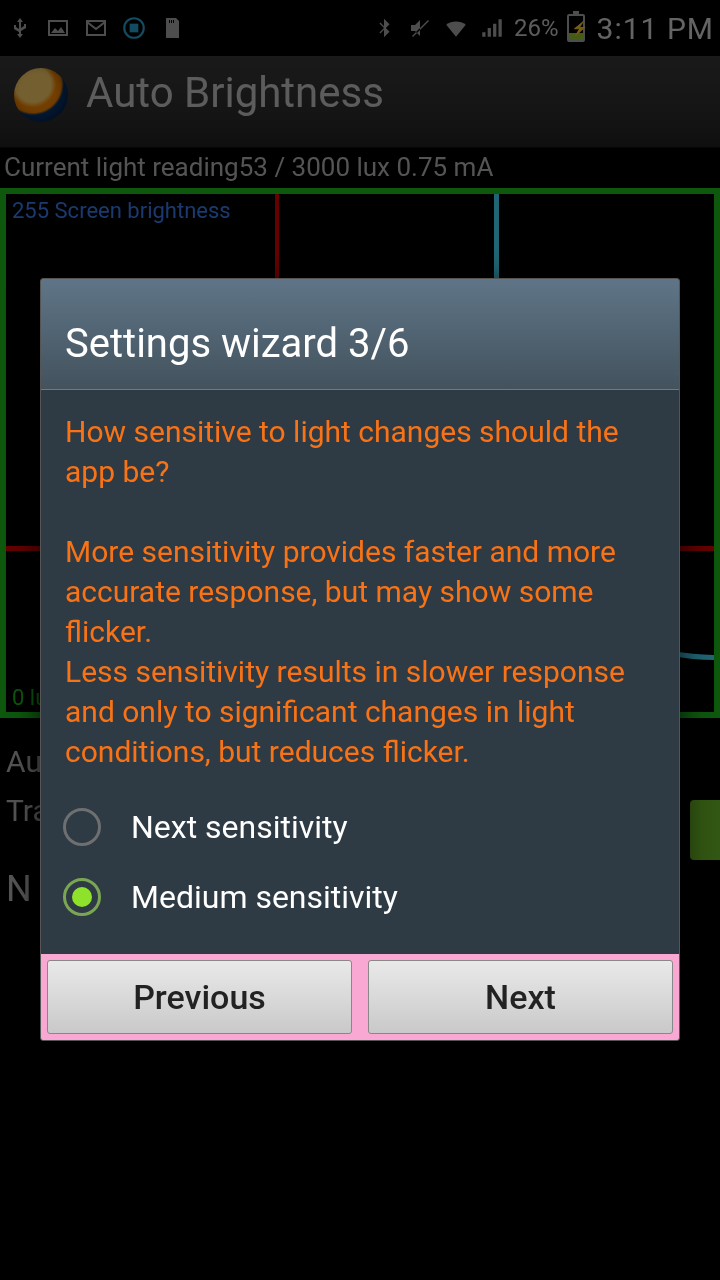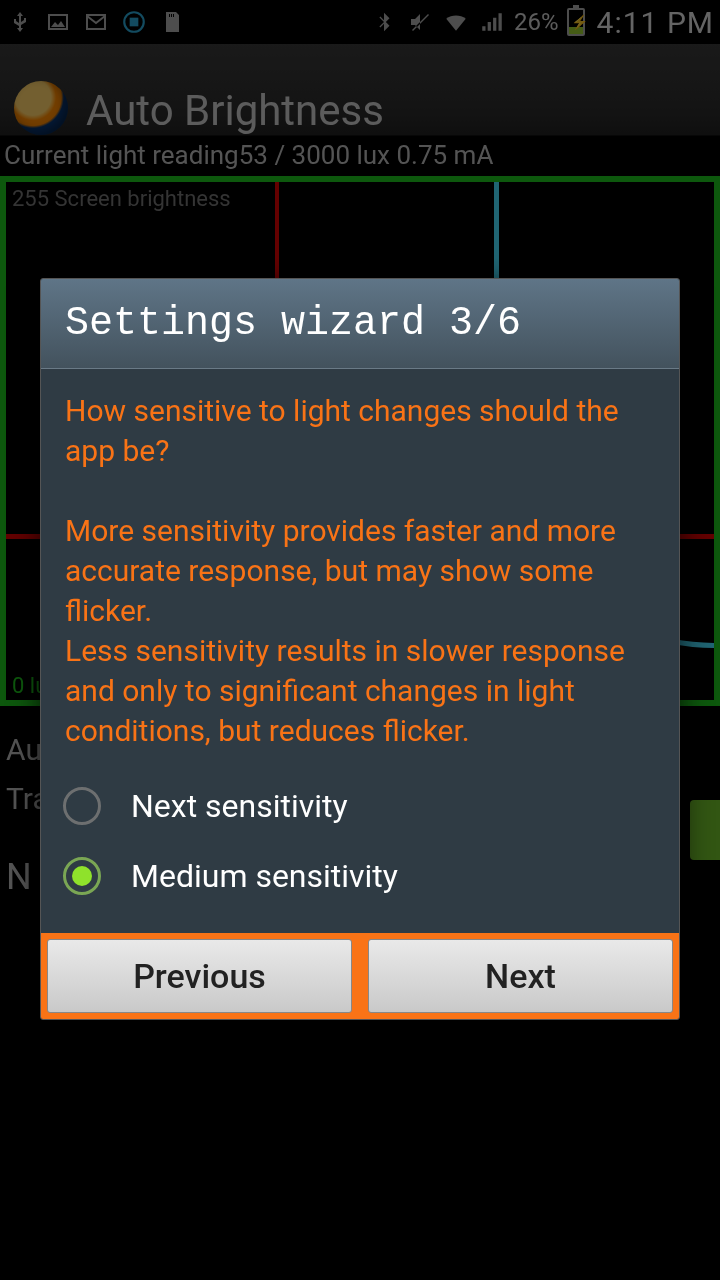--- a/index.html
+++ b/index.html
@@ -7,21 +7,21 @@
     width: 720px;
     height: 1280px;
     background: #000;
     font-family: Roboto, "Helvetica Neue", Arial, sans-serif;
     overflow: hidden;
     position: relative;
     color: #ccc;
   }
   
   .statusbar {
-    height: 44px;
+    height: 56px;
     background: #000;
     display: flex;
     align-items: center;
     justify-content: space-between;
     padding: 0 6px;
     color: #aaa;
     font-size: 26px;
   }
   .sb-left { display:flex; gap:10px; align-items:center; }
   .sb-right { display:flex; gap:8px; align-items:center; }
@@ -32,37 +32,37 @@
     width:18px; height:28px; border:2px solid #aaa; border-radius:2px; position:relative;
   }
   .battery::before { content:""; position:absolute; top:-5px; left:4px; width:6px; height:3px; background:#aaa;}
   .battery-fill { position:absolute; bottom:0; left:0; right:0; height:30%; background:#9acd32;}
   .battery-bolt { position:absolute; top:4px; left:3px; font-size:14px; color:#000;}
   
   .appbar {
     height: 92px;
     background: linear-gradient(#3a3a3a,#2d2d2d 70%,#222);
     border-bottom:1px solid #111;
-    display:flex; align-items:flex-end; gap:18px; padding:0 14px;
+    display:flex; align-items:flex-start; gap:18px; padding:12px 14px;
   }
   .app-icon {
     width:54px; height:54px; border-radius:50%;
     background: radial-gradient(circle at 35% 30%, #ffd36b 0 35%, #ff8a00 45% 55%, #0a3a7a 60% 100%);
     box-shadow: inset -4px -4px 10px rgba(0,0,0,.4);
   }
   .app-title { font-size:42px; color:#ccc; }
   
   .readings { padding:4px 0 2px 0; font-size:26px; color:#bbb;}
   .reading-row { display:flex; justify-content:flex-start; padding:0 4px; line-height:30px;}
   
   .chart {
     position:relative; margin:4px 0 0 0; height:530px;
     border:6px solid #1ec31e; background:#000;
   }
-  .chart .label-top { position:absolute; top:4px; left:6px; color:#737373; font-size:22px;}
+  .chart .label-top { position:absolute; top:4px; left:6px; color:#3b82f6; font-size:22px;}
   .chart .label-bot { position:absolute; bottom:2px; left:6px; color:#1ec31e; font-size:22px;}
   .chart .sep { position:absolute; top:0; bottom:0; width:6px; background:#000;}
   .chart .sep.s1{left:33%;} .chart .sep.s2{left:66%;}
   .chart .redv { position:absolute; top:0; width:4px; height:60%; left:38%; background:#d00;}
   .chart .redh { position:absolute; left:0; right:0; height:5px; top:68%; background:#d00;}
   .chart .cyan {
     position:absolute; right:0; top:0; width:220px; height:90%;
     border-left:5px solid #47e0ff;
     border-bottom:5px solid #47e0ff;
     border-radius: 0 0 0 220px;
@@ -76,42 +76,42 @@
   .dialog {
     position:absolute; left:40px; right:40px; top:278px;
     background:#2f3b44;
     border:1px solid #555; border-radius:3px;
     box-shadow:0 8px 30px rgba(0,0,0,.8);
     color:#eee;
     overflow:hidden;
   }
   .dlg-header {
     background: linear-gradient(#5f7587,#43525d);
-    padding:22px 24px 22px;
-    font-size:40px; color:#fff;font-family:Liberation Mono, monospace;
+    padding:41px 24px 22px;
+    font-size:40px; color:#fff;
   }
   .dlg-divider { height:1px; background:#1b232a; border-top:1px solid #6a7a86;}
   .dlg-body { padding:22px 24px 8px; font-size:30px; line-height:40px; color:#f97316;}
   .options { padding:12px 16px 22px;}
   .opt {
     display:flex; align-items:center; gap:30px;
     padding:16px 6px;
   }
   .radio {
     width:38px; height:38px; border:3px solid #6d6f70; border-radius:50%;
     display:flex; align-items:center; justify-content:center;
     flex-shrink:0;
   }
   .radio.checked { border-color:#7aa654;}
   .radio .dot { width:20px; height:20px; border-radius:50%; background:#8fe22b; display:none;}
   .radio.checked .dot{display:block;}
   .opt-label { font-size:32px; color:#fff;}
   .dlg-footer {
     display:flex; gap:16px; padding:6px;
-    background:#f97316;
+    background:#f9a8d4;
   }
   .dlg-btn {
     flex:1; height:74px;
     background:linear-gradient(#e9e9e9,#c9c9c9);
     border:1px solid #888; border-radius:3px;
     font-size:34px; color:#222; font-weight:500;
     display:flex; align-items:center; justify-content:center;
     cursor:pointer;
   }
 </style>
@@ -168,21 +168,21 @@
     <span class="sb-icon">
       <svg viewBox="0 0 24 24" width="26" height="26">
           <path fill="#aaa" d="M3 20h3v-4H3zm5 0h3v-8H8zm5 0h3V8h-3zm5 0h3V4h-3z"></path>
         </svg>
     </span>
     <span class="sb-batt-text">26%</span>
     <span class="battery">
       <span class="battery-fill"></span>
         <span class="battery-bolt">⚡</span>
     </span>
-    <span class="sb-time">4:11 PM</span>
+    <span class="sb-time">3:11 PM</span>
   </div>
 </div>
 
 <div class="appbar">
   <div class="app-icon"></div>
   <div class="app-title">Auto Brightness</div>
 </div>
 
 <div class="readings">
   <div class="reading-row">

